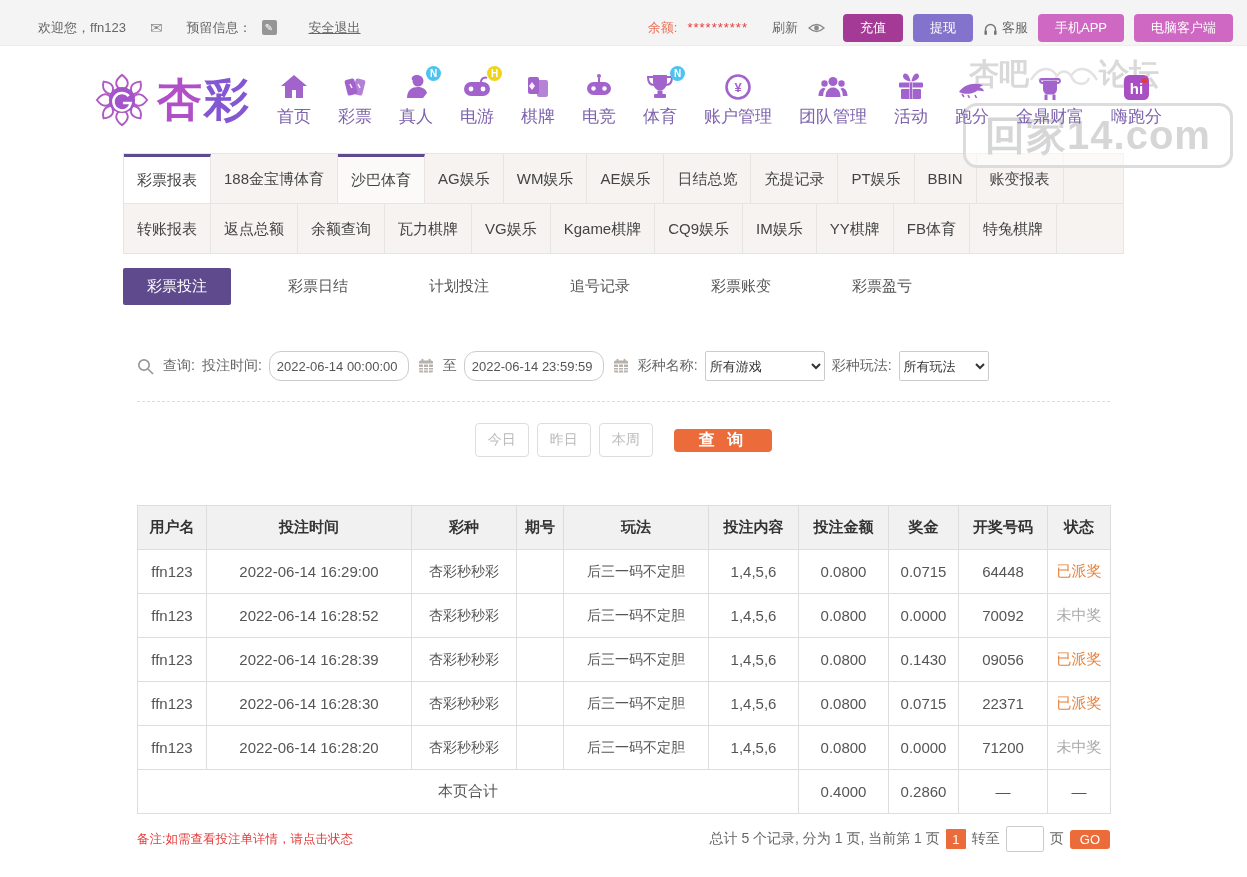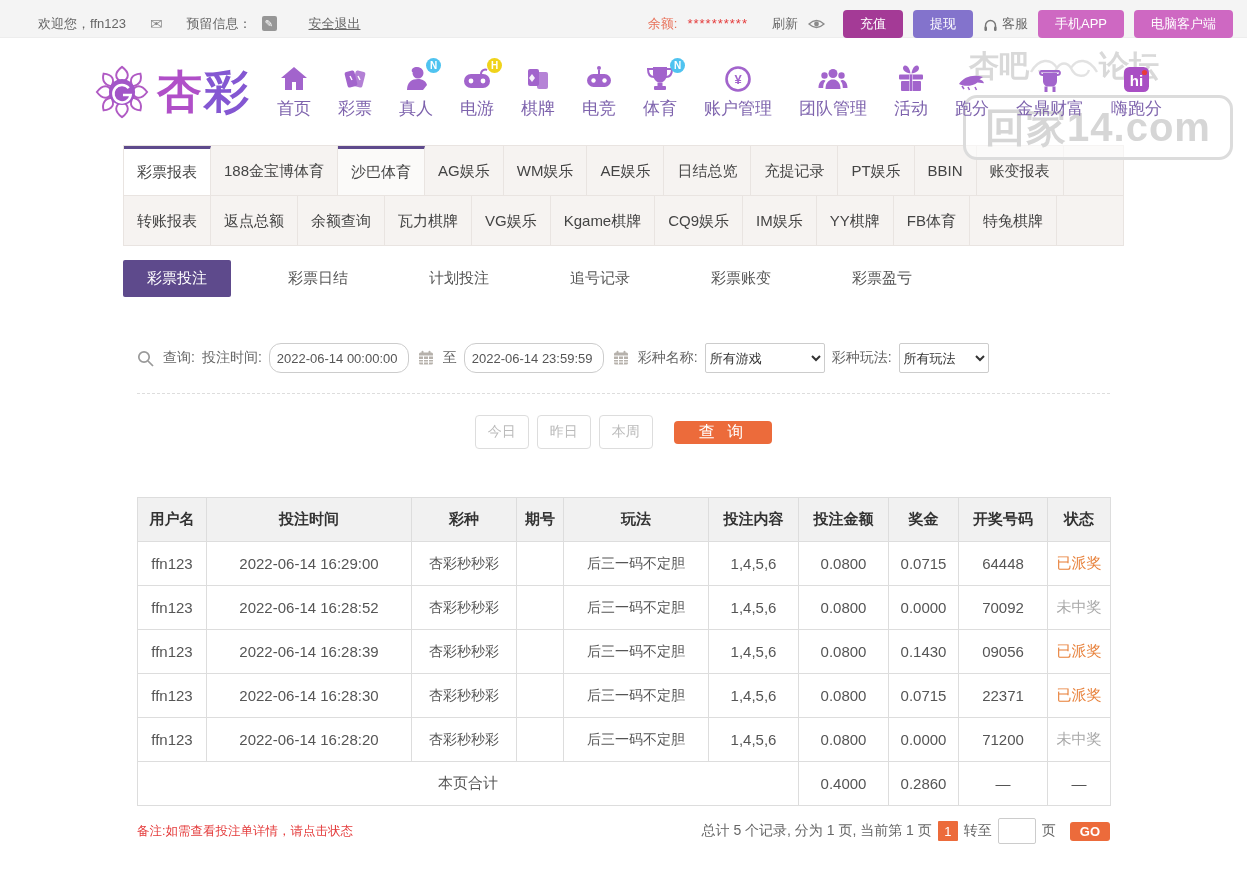--- a/index.html
+++ b/index.html
@@ -5,21 +5,21 @@
   * { box-sizing: border-box; margin: 0; padding: 0; }
   html,body { margin:0; }
   body {
     width: 1247px; height: 877px; overflow: hidden; position: relative;
     background: #fff;
     font-family: "Liberation Sans", "DejaVu Sans", sans-serif;
     color: #666;
   }
   
   .topbar {
-    height: 38px; background: #f4f4f4; border-bottom: 1px solid #ededed;
+    height: 46px; background: #f4f4f4; border-bottom: 1px solid #ededed;
     display: flex; align-items: center; justify-content: space-between;
     padding: 10px 14px 0 38px; font-size: 13px; color: #666;
   }
   .topbar-left, .topbar-right { display: flex; align-items: center; gap: 10px; }
   .topbar-left .welcome { margin-right: 14px; }
   .mail-icon { font-size: 15px; color: #8a8a8a; cursor: pointer; margin-right: 14px;}
   .pencil-badge {
     width: 15px; height: 15px; background: #969696; border-radius: 2px; color: #fff;
     font-size: 10px; display: inline-flex; align-items: center; justify-content: center;
     cursor: pointer; margin-right: 22px;
@@ -87,21 +87,21 @@
   .sel-wide { width: 120px; } .sel-narrow { width: 90px; }
   .cal-icon { cursor: pointer; display: inline-flex; margin: 0 2px; }
   .search-icon-lead { display: inline-flex; margin-right: 2px; }
   
   .quick-row { display: flex; justify-content: center; align-items: center; gap: 8px; margin-top: 21px; }
   .quick-btn {
     border: 1px solid #ddd; background: #fff; color: #bbb; font-size: 14px; padding: 7px 12px;
     border-radius: 4px; cursor: pointer; font-family: inherit;
   }
   .submit-btn {
-    border: none; background: var(--orange,#ec6b3b); color: #fff; font-size: 16px; font-weight: normal;
+    border: none; background: var(--orange,#ec6b3b); color: #fff; font-size: 16px; font-weight: bold;
     padding: 1px 25px; border-radius: 4px; margin-left: 13px; cursor: pointer; letter-spacing: 4px; font-family: inherit;
   }
   
   .report-table {
     width: 973px; margin: 48px 14px 0 14px; border-collapse: collapse; table-layout: fixed;
     font-size: 15px; color: #555;
   }
   .report-table th, .report-table td {
     border: 1px solid #ddd; text-align: center; height: 44px; overflow: hidden; white-space: nowrap;
   }
@@ -114,22 +114,22 @@
     margin: 12px 14px 0 14px; display: flex; justify-content: space-between; align-items: center;
   }
   .note { color: var(--red-text,#e43b3b); font-size: 12.5px; }
   .pagination { display: flex; align-items: center; gap: 6px; font-size: 14px; color: #666; }
   .page-num {
     background: var(--orange,#ec6b3b); color: #fff; min-width: 20px; height: 20px; padding: 0 3px;
     display: inline-flex; align-items: center; justify-content: center; font-size: 13px; cursor: pointer; border-radius: 1px;
   }
   .goto-input { width: 38px; height: 26px; border: 1px solid #ccc; border-radius: 2px; font-family: inherit; padding: 0 4px; }
   .go-btn {
-    background: var(--orange,#ec6b3b); border: none; color: #fff; font-size: 13px; font-weight: bold;
-    padding: 2px 10px; border-radius: 3px; cursor: pointer; font-family: inherit; margin-left: 8px;
+    background: var(--orange,#ec6b3b); border: none; color: #fff; font-size: 13px; font-weight: normal;
+    padding: 2px 10px; border-radius: 3px; cursor: pointer; font-family: inherit;
   }
   svg { display: block; }
 </style>
 </head>
 <body>
 
 <div class="topbar">
   <div class="topbar-left">
     <span class="welcome">欢迎您，ffn123</span>
     <span class="mail-icon">✉</span>

